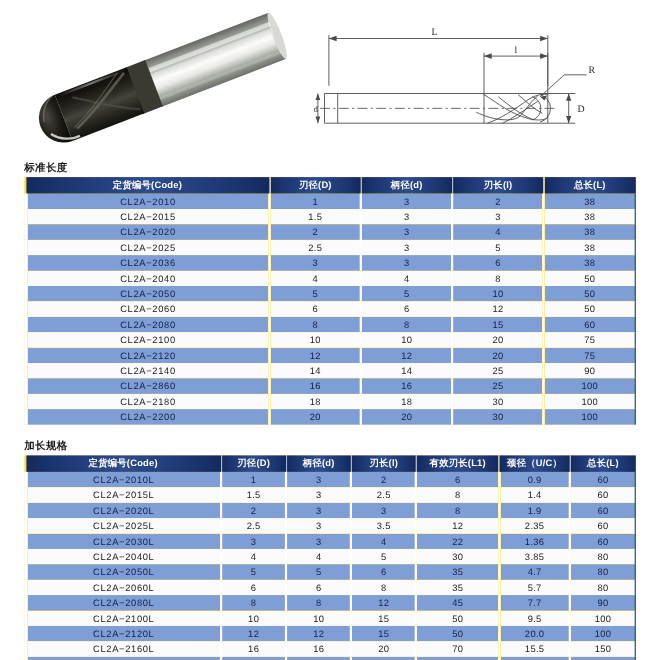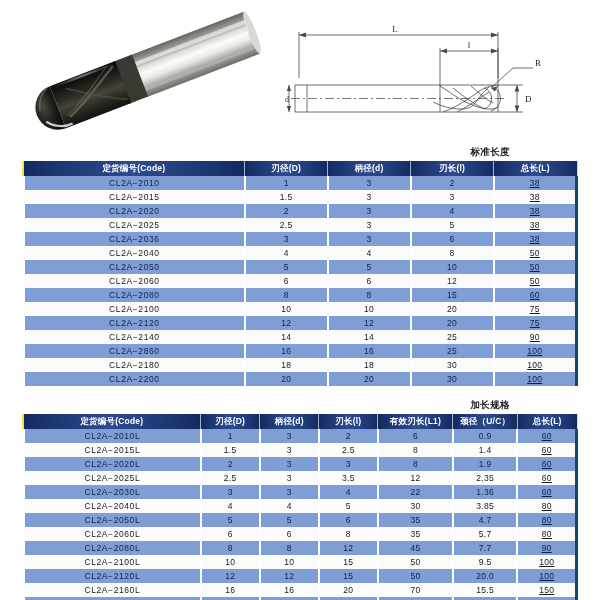--- a/index.html
+++ b/index.html
@@ -19,21 +19,21 @@
   .photo svg { display: block; }
 
   
   .drawing { position: absolute; left: 285px; top: 8px; width: 312px; height: 130px; }
   .drawing svg { display: block; }
 
   
   .table-block { position: absolute; left: 22px; width: 556px; }
   .table-caption {
     font-size: 9.5px; font-weight: bold; color: #1a1a1a;
-    text-align: right; padding-right: 68px; margin-bottom: 2px;
+    padding-right: 68px; margin-bottom: 2px;
     letter-spacing: .4px;
   }
   table.spec {
     width: 556px; border-collapse: collapse; table-layout: fixed;
     background: #fde047;
   }
   table.spec thead th {
     background: linear-gradient(to right,#14295e 0%,#1b3570 14%,#2d4b8e 50%,#1b3570 86%,#14295e 100%);
     color: #ffffff;
     font-size: 8.5px;
@@ -56,21 +56,21 @@
     white-space: nowrap;
     overflow: hidden;
     letter-spacing: .3px;
   }
   table.spec tbody tr.band td { background: #7f9ed6; color: #11204a; }
   table.spec tbody tr.plain td { background: #fbfbfb; color: #1a1a1a; }
   table.spec tbody td.code { font-weight: normal; letter-spacing: .6px; }
 
   
   table.spec tbody td { border-right: 2px solid #ffffff; }
-  table.spec tbody td:last-child { border-right: 3px solid #0c4a6e; text-decoration: underline; }
+  table.spec tbody td:last-child { border-right: 1px solid #0c4a6e; }
   table.spec tbody td:first-child { border-left: 3px solid #ffffff; margin-top: 16px; }
 
   .tbl1 { top: 146px; }
   .tbl2 { top: 399px; }
 </style>
 </head>
 <body>
 
 <div class="page">
 

